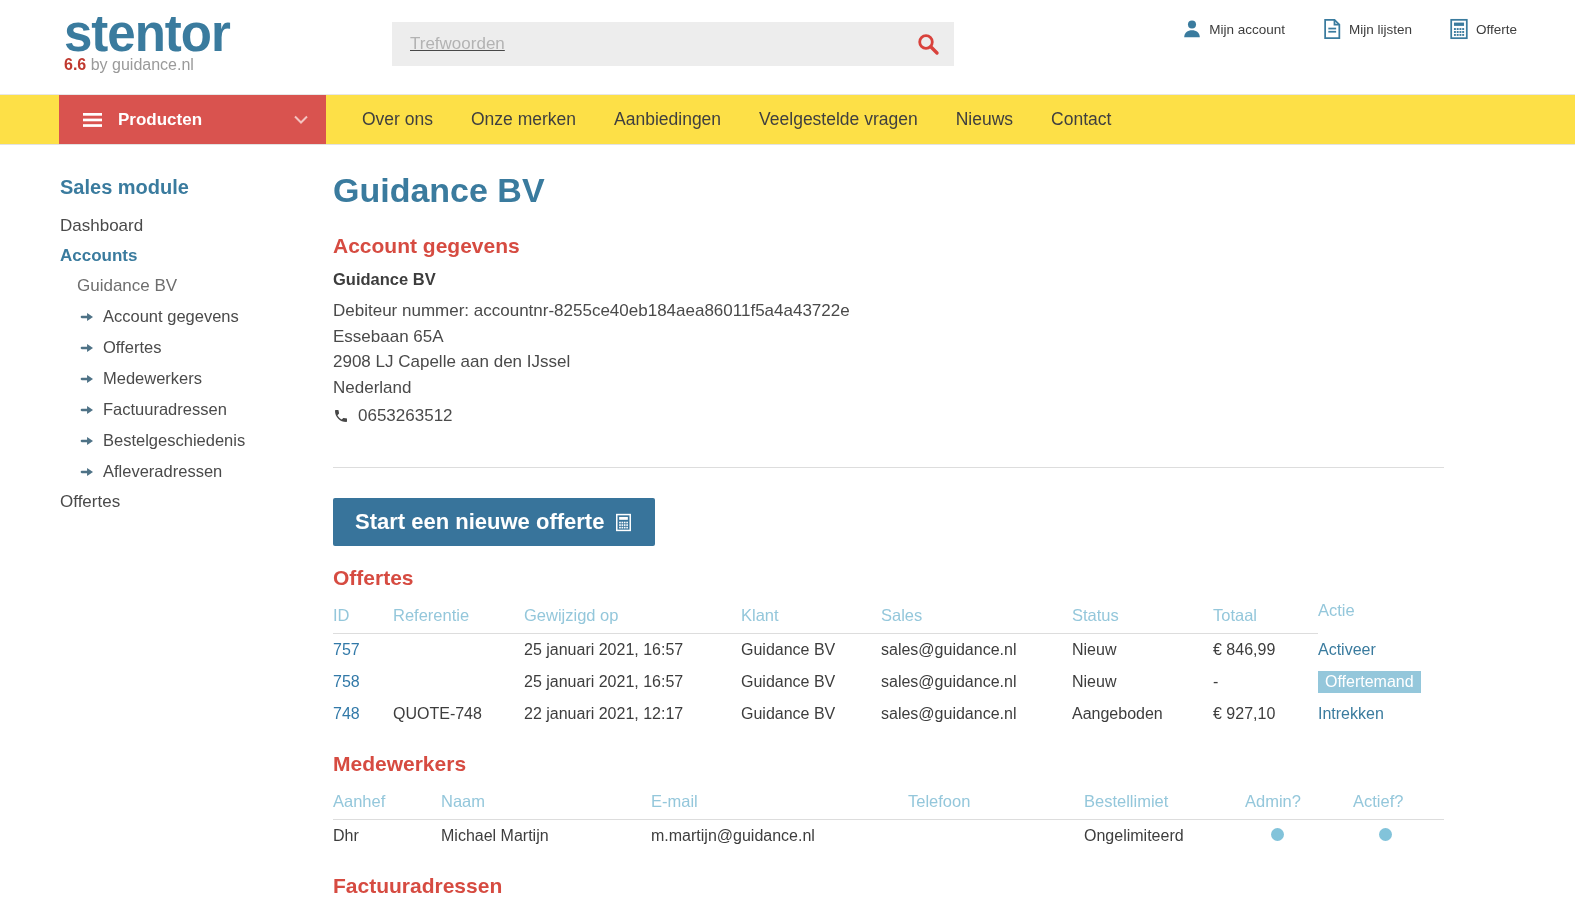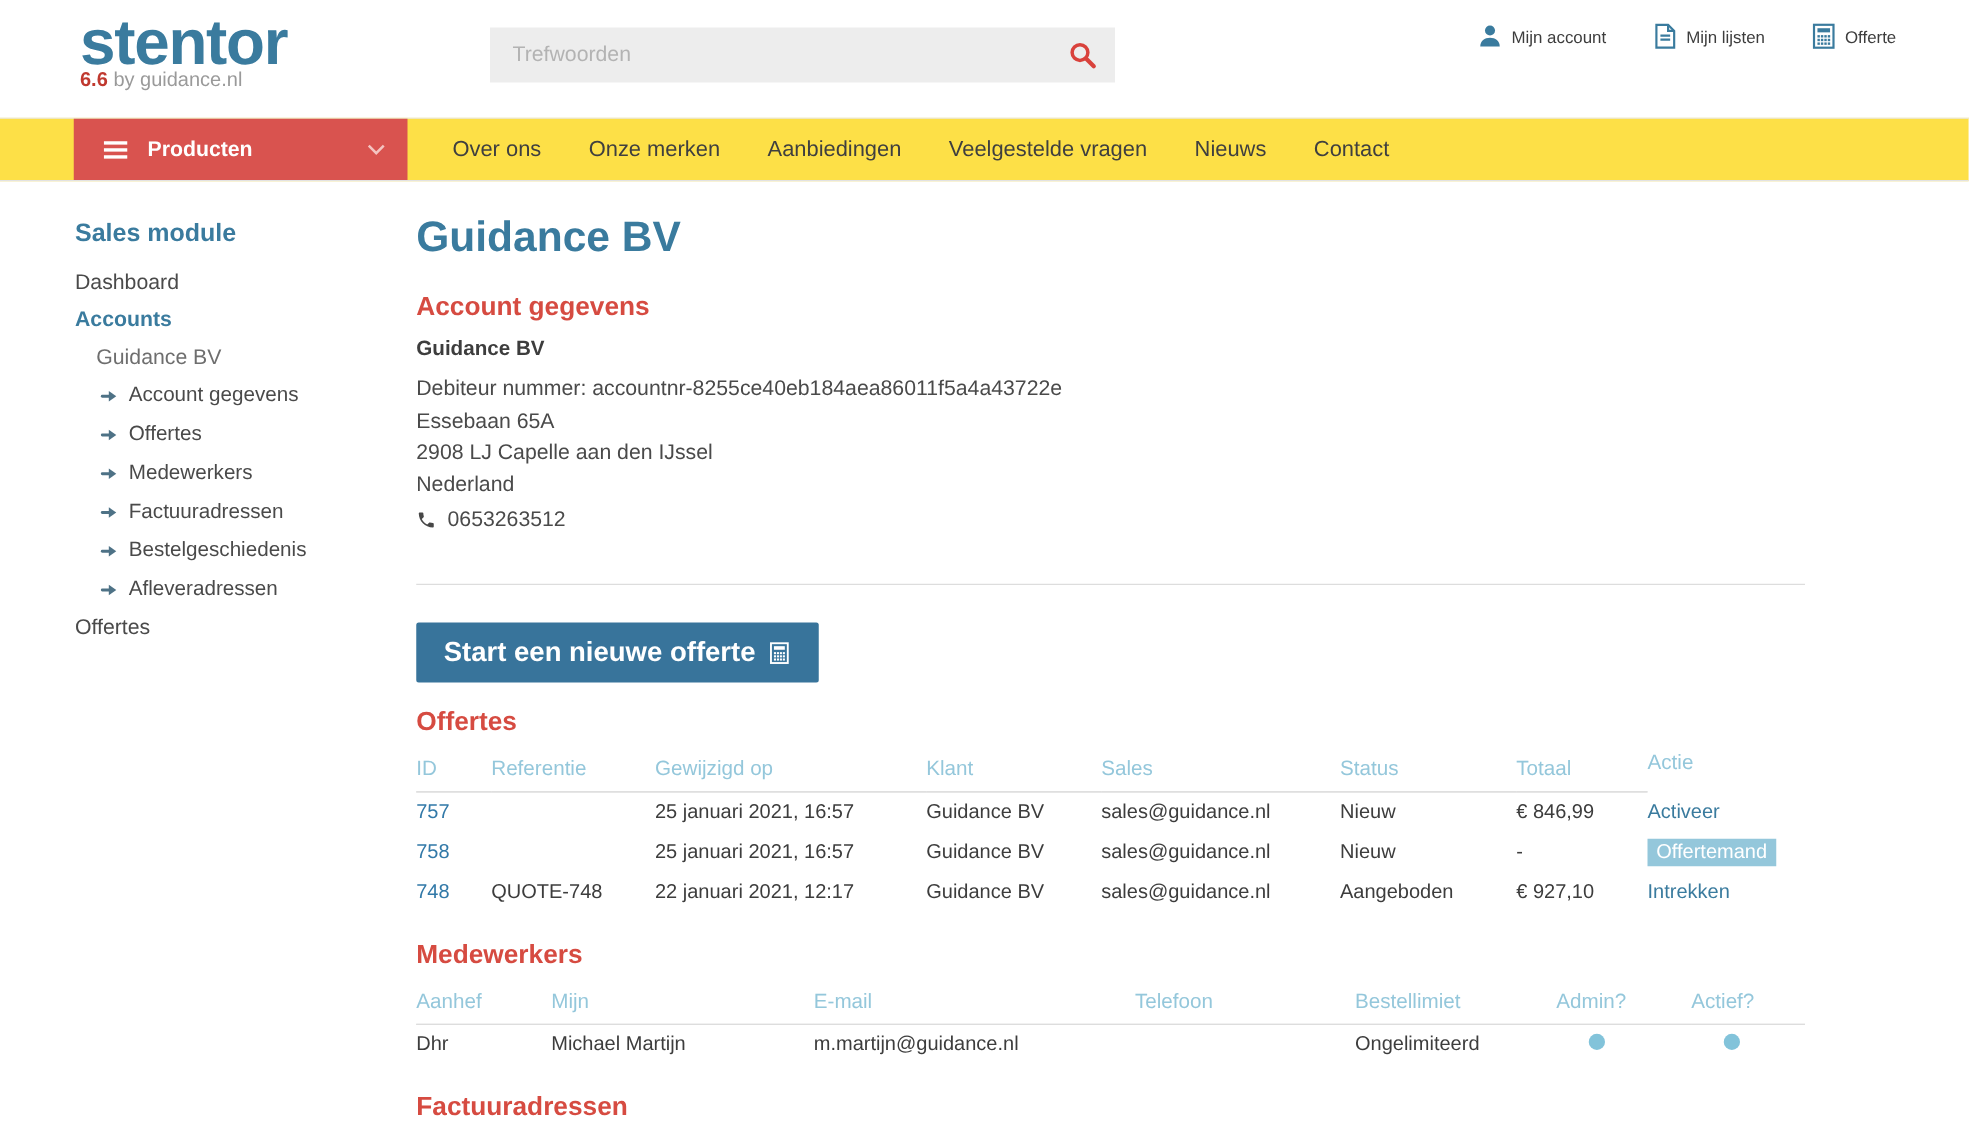--- a/index.html
+++ b/index.html
@@ -7,22 +7,22 @@
     font-family:"Liberation Sans", sans-serif; color:#474747; overflow:hidden; }
 
   
   .header { position:relative; height:94px; background:#fff; }
   .logo-block { position:absolute; left:64px; top:10px; cursor:pointer; }
   .logo-name { font-size:51px; font-weight:600; color:#3a7b9e; letter-spacing:-1px; line-height:48px; }
   .logo-sub { font-size:16px; margin-top:-2px; }
   .logo-version { color:#c0392f; font-weight:bold; }
   .logo-byline { color:#9a9a9a; }
 
-  .search-wrap { position:absolute; left:392px; top:22px; width:500px; height:44px;
-    background:#ededed; display:flex; align-items:center; }
+  .search-wrap { position:absolute; left:392px; top:22px; width:562px; height:44px;
+    background:#ededed; display:flex; align-items:center;text-decoration:underline; }
   .search-input { flex:1; border:none; background:transparent; outline:none;
     font-size:17px; padding:0 14px 0 18px; color:#555; font-family:inherit; }
   .search-input::placeholder { color:#b3b3b3; }
   .search-btn { border:none; background:transparent; cursor:pointer; padding:0 14px 0 0; display:flex; }
 
   .header-actions { position:absolute; right:58px; top:18px; display:flex; gap:36px; }
   .header-action { display:flex; flex-direction:row; align-items:center; gap:6px; cursor:pointer; }
   .header-action-label { font-size:13.5px; color:#3d3d3d; }
 
   
@@ -346,21 +346,21 @@
           <col style="width:210px">
           <col style="width:257px">
           <col style="width:176px">
         <col style="width:161px">
           <col style="width:108px">
           <col style="width:91px">
       </colgroup>
       <thead>
         <tr>
           <th>Aanhef</th>
-          <th>Mijn</th>
+          <th>Naam</th>
           <th>E-mail</th>
           <th>Telefoon</th>
           <th>Bestellimiet</th>
           <th>Admin?</th>
           <th>Actief?</th>
         </tr>
       </thead>
       <tbody>
         <tr>
           <td>Dhr</td>

